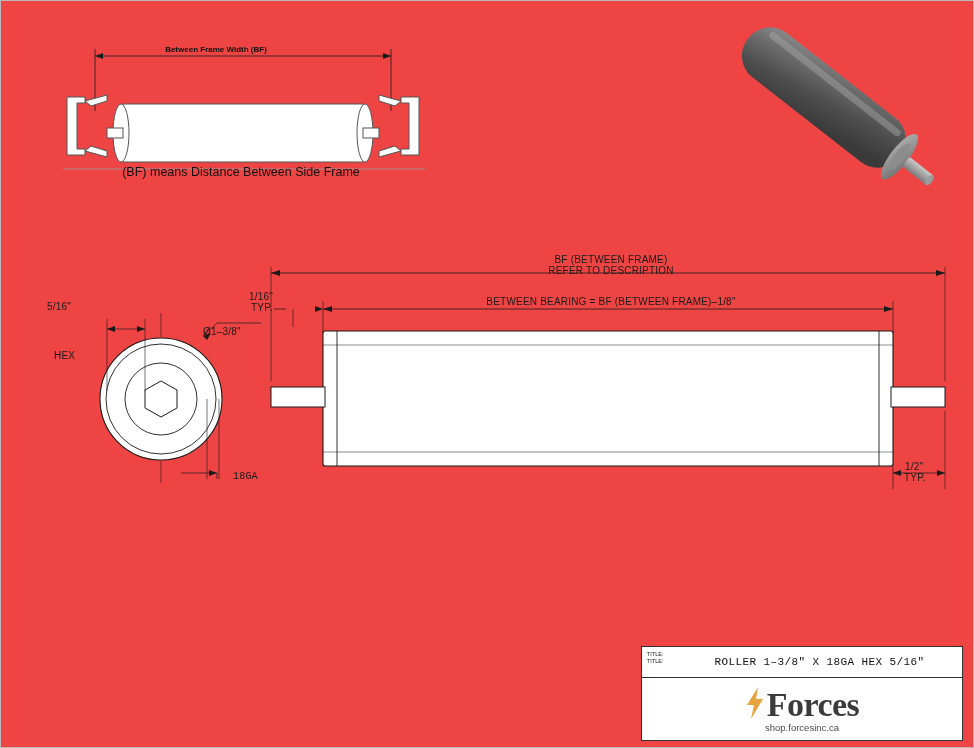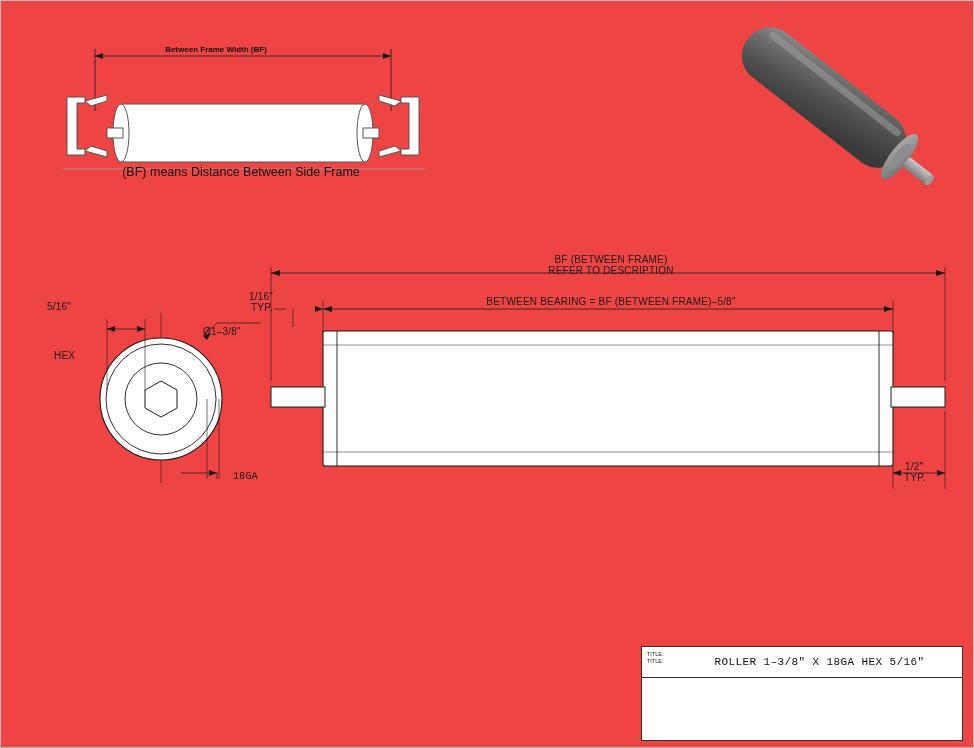--- a/index.html
+++ b/index.html
@@ -223,34 +223,47 @@
         <line x1="862" y1="232" x2="914" y2="232" stroke="#1a1a1a" stroke-width="0.7"></line>
         <polygon points="862,232 870,229 870,235" fill="#1a1a1a" stroke="none"></polygon>
         <polygon points="914,232 906,229 906,235" fill="#1a1a1a" stroke="none"></polygon>
       </g>
     </svg>
   </div>
 
   <div class="abs dim-text center" style="left:450px; top:253px; width:320px;">BF (BETWEEN FRAME)</div>
   <div class="abs dim-text center" style="left:450px; top:264px; width:320px;">REFER TO DESCRIPTION</div>
 
-  <div class="abs dim-text center" style="left:400px; top:295px; width:420px;">BETWEEN BEARING = BF (BETWEEN FRAME)–5/8"</div>
+  <div class="abs dim-text center" style="left:400px; top:295px; width:420px;">BETWEEN BEARING = BF (BETWEEN FRAME)–1/8"</div>
 
   <div class="abs dim-text" style="left:248px; top:290px;">1/16"</div>
   <div class="abs dim-text" style="left:250px; top:301px;">TYP.</div>
 
   <div class="abs dim-text" style="left:904px; top:460px;">1/2"</div>
   <div class="abs dim-text" style="left:903px; top:471px;">TYP.</div>
 
   <div class="abs dim-text" style="left:46px; top:300px;">5/16"</div>
   <div class="abs dim-text" style="left:53px; top:311px;margin-top:38px;">HEX</div>
 
   <div class="abs dim-text" style="left:202px; top:325px;">Ø1–3/8"</div>
 
   <div class="abs dim-text" style="left:232px; top:470px;font-family:Liberation Mono, monospace;">18GA</div>
 
   <div class="abs" id="title-block">
     <div id="tb-divider"></div>
     <div id="tb-label"><span>TITLE:</span><br><span>TITLE:</span></div>
     <div id="tb-title">ROLLER 1–3/8" X  18GA HEX 5/16"</div>
+    <div id="logo-wrap">
+      <div style="display:flex; flex-direction:column; align-items:center;">
+        <div style="display:flex; align-items:center;">
+          <span id="logo-bolt">
+            <svg width="20" height="34" viewBox="0 0 20 34" xmlns="http://www.w3.org/2000/svg">
+              <polygon points="13,1 2,19 9,19 6,33 18,13 11,13" fill="#e8a33d"></polygon>
+            </svg>
+          </span>
+          <span id="logo-text">Forces</span>
+        </div>
+        <div id="logo-sub">shop.forcesinc.ca</div>
+      </div>
+    </div>
   </div>
 
 </div>
 
 </body></html>

